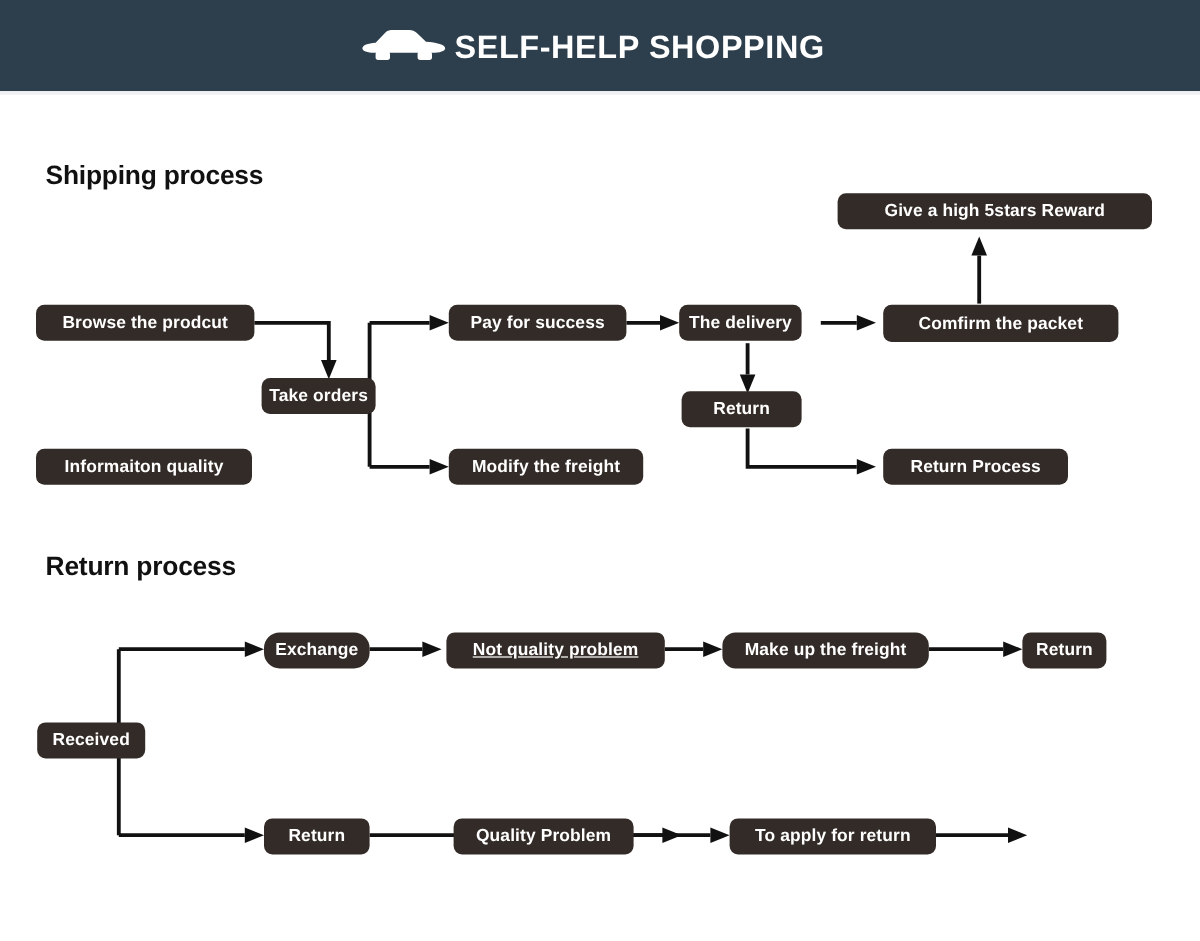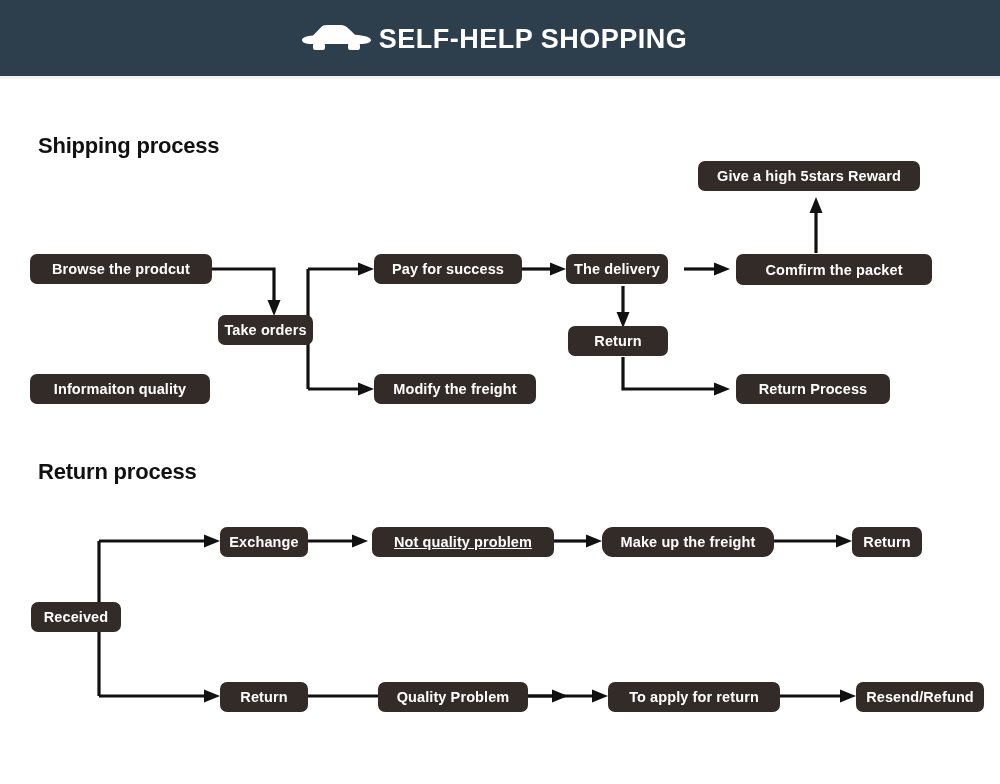--- a/index.html
+++ b/index.html
@@ -193,33 +193,33 @@
   </div>
 
   <div class="node" style="left:568px; top:326px; width:100px; height:30px;">
     <span>Return</span>
   </div>
 
   <div class="node" style="left:736px; top:254px; width:196px; height:31px;">
     <span>Comfirm the packet</span>
   </div>
 
-  <div class="node" style="left:698px; top:161px; width:222px; height:30px;">
+  <div class="node" style="left:698px; top:161px; width:262px; height:30px;">
     <span>Give a high 5stars Reward</span>
   </div>
 
   <div class="node" style="left:736px; top:374px; width:154px; height:30px;">
     <span>Return Process</span>
   </div>
 
   <div class="node" style="left:31px; top:602px; width:90px; height:30px;">
     <span>Received</span>
   </div>
 
-  <div class="node" style="left:220px; top:527px; width:88px; height:30px;">
+  <div class="node" style="left:220px; top:527px; width:88px; height:30px;border-radius:13px;">
     <span>Exchange</span>
   </div>
 
   <div class="node" style="left:372px; top:527px; width:182px; height:30px;text-decoration:underline;">
     <span>Not quality problem</span>
   </div>
 
   <div class="node" style="left:602px; top:527px; width:172px; height:30px;border-radius:11px;">
     <span>Make up the freight</span>
   </div>
@@ -233,17 +233,14 @@
   </div>
 
   <div class="node" style="left:378px; top:682px; width:150px; height:30px;">
     <span>Quality Problem</span>
   </div>
 
   <div class="node" style="left:608px; top:682px; width:172px; height:30px;align-items:center;">
     <span>To apply for return</span>
   </div>
 
-  <div class="node" style="left:856px; top:682px; width:128px; height:30px;">
-    <span>Resend/Refund</span>
-  </div>
 
 </div>
 
 </body></html>

